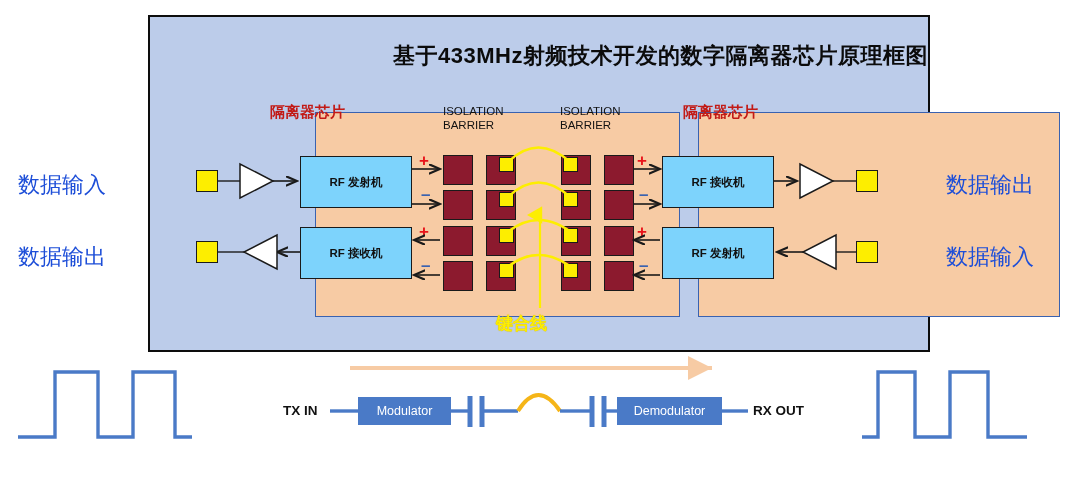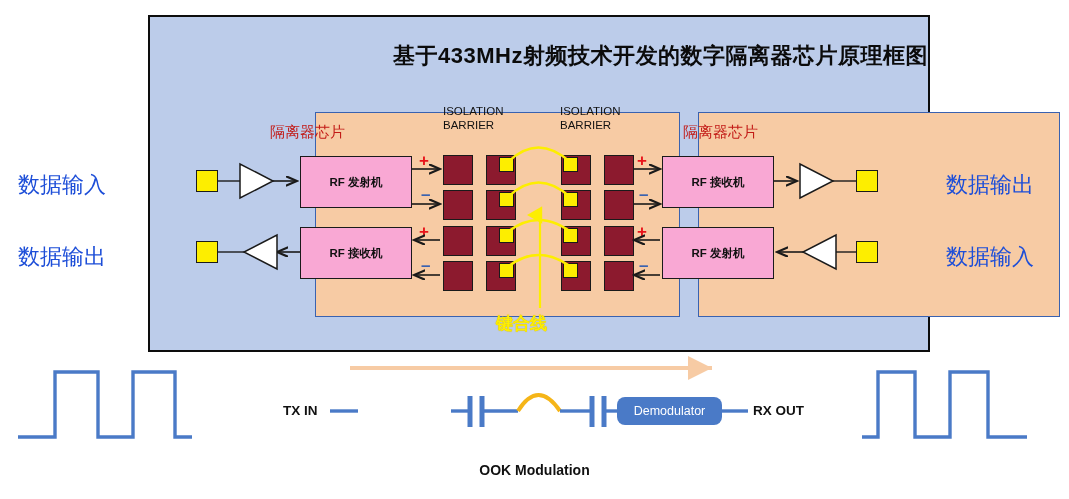--- a/index.html
+++ b/index.html
@@ -39,40 +39,39 @@
     top: 95px;
     height: 205px;
   }
   .chip-left  { left: 165px; width: 365px; }
   .chip-right { left: 548px; width: 362px; }
 
   .chip-title {
     position: absolute;
     top: 8px;
     font-size: 15px;
-    font-weight: normal;
+    font-weight: bold;
     color: #c21a16;
     white-space: nowrap;
-    margin-top: 20px;
   }
 
   .barrier-label {
     position: absolute;
     top: 7px;
     font-size: 11.5px;
     font-weight: normal;
     color: #111;
     line-height: 1.25;
     white-space: nowrap;
   }
 
   
   .rf-block {
     position: absolute;
-    background: #f9a8d4;
+    background: #7dd3fc;
     border: 1.5px solid #1a1a1a;
     display: flex;
     align-items: center;
     justify-content: center;
     font-size: 11.5px;
     font-weight: bold;
     color: #111;
     white-space: nowrap;
   }
 
@@ -250,23 +249,23 @@
   <div class="io-pad" style="left:856px; top:241px;"></div>
 
   <div class="side-label" style="left:18px;  top:170px;">数据输入</div>
   <div class="side-label" style="left:18px;  top:242px;">数据输出</div>
   <div class="side-label" style="left:946px; top:170px;">数据输出</div>
   <div class="side-label" style="left:946px; top:242px;">数据输入</div>
 
   <div class="bondwire-label" style="left:496px; top:312px;">键合线</div>
 
   <div class="chain-label" style="left:283px; top:403px;">TX IN</div>
-  <div class="chain-box" style="left:617px; top:397px; width:105px;border-radius:8px;">Demodulator</div>
+  <div class="chain-box" style="left:358px; top:397px; width:93px;">Modulator</div>
+  <div class="chain-box" style="left:617px; top:397px; width:105px;">Demodulator</div>
   <div class="chain-label" style="left:753px; top:403px;text-align:right;">RX OUT</div>
-  <div class="ook-caption" style="left:0; top:462px;">OOK Modulation</div>
 
   <svg class="overlay" viewBox="0 0 1069 499">
     <defs>
       <marker id="ah" markerWidth="8" markerHeight="8" refX="7" refY="3" orient="auto">
         <path d="M0,0 L7,3 L0,6" fill="none" stroke="#1a1a1a" stroke-width="1.4"></path>
       </marker>
       <marker id="ah-peach" markerWidth="7" markerHeight="7" refX="6" refY="3" orient="auto">
         <path d="M0,0 L6,3 L0,6 Z" fill="#f7cba4"></path>
       </marker>
       <marker id="ah-yellow" markerWidth="8" markerHeight="8" refX="4" refY="6" orient="auto">

